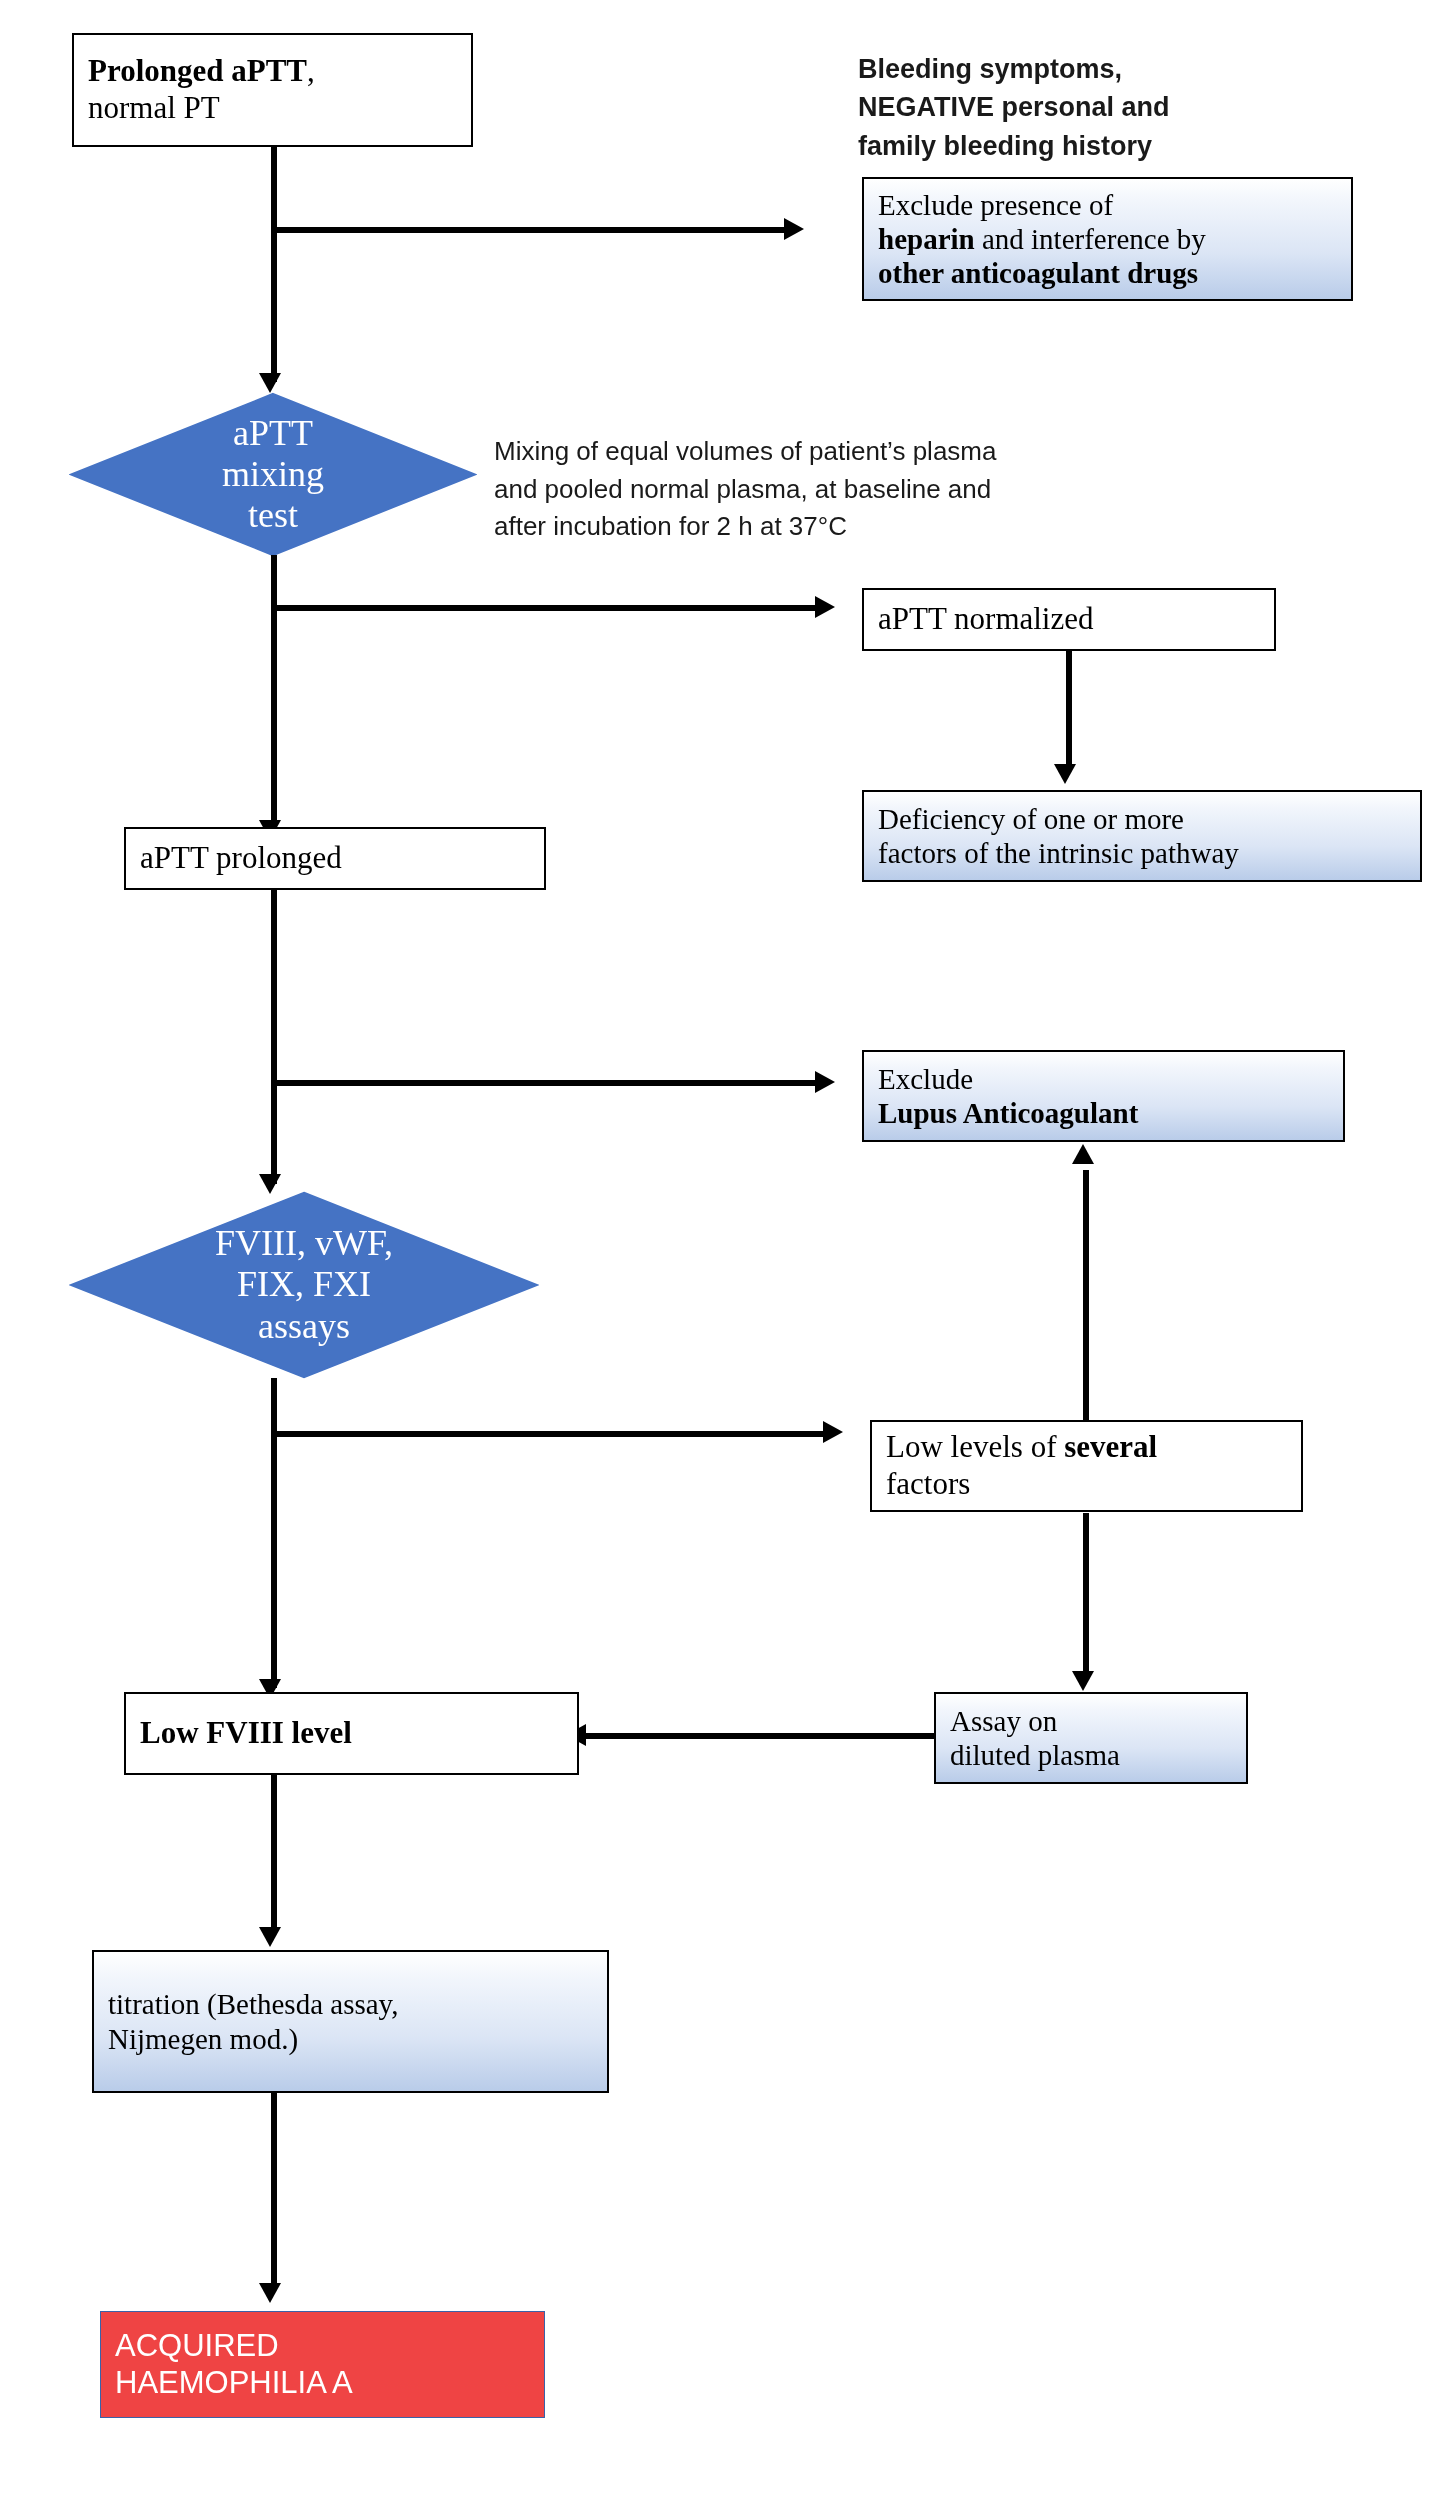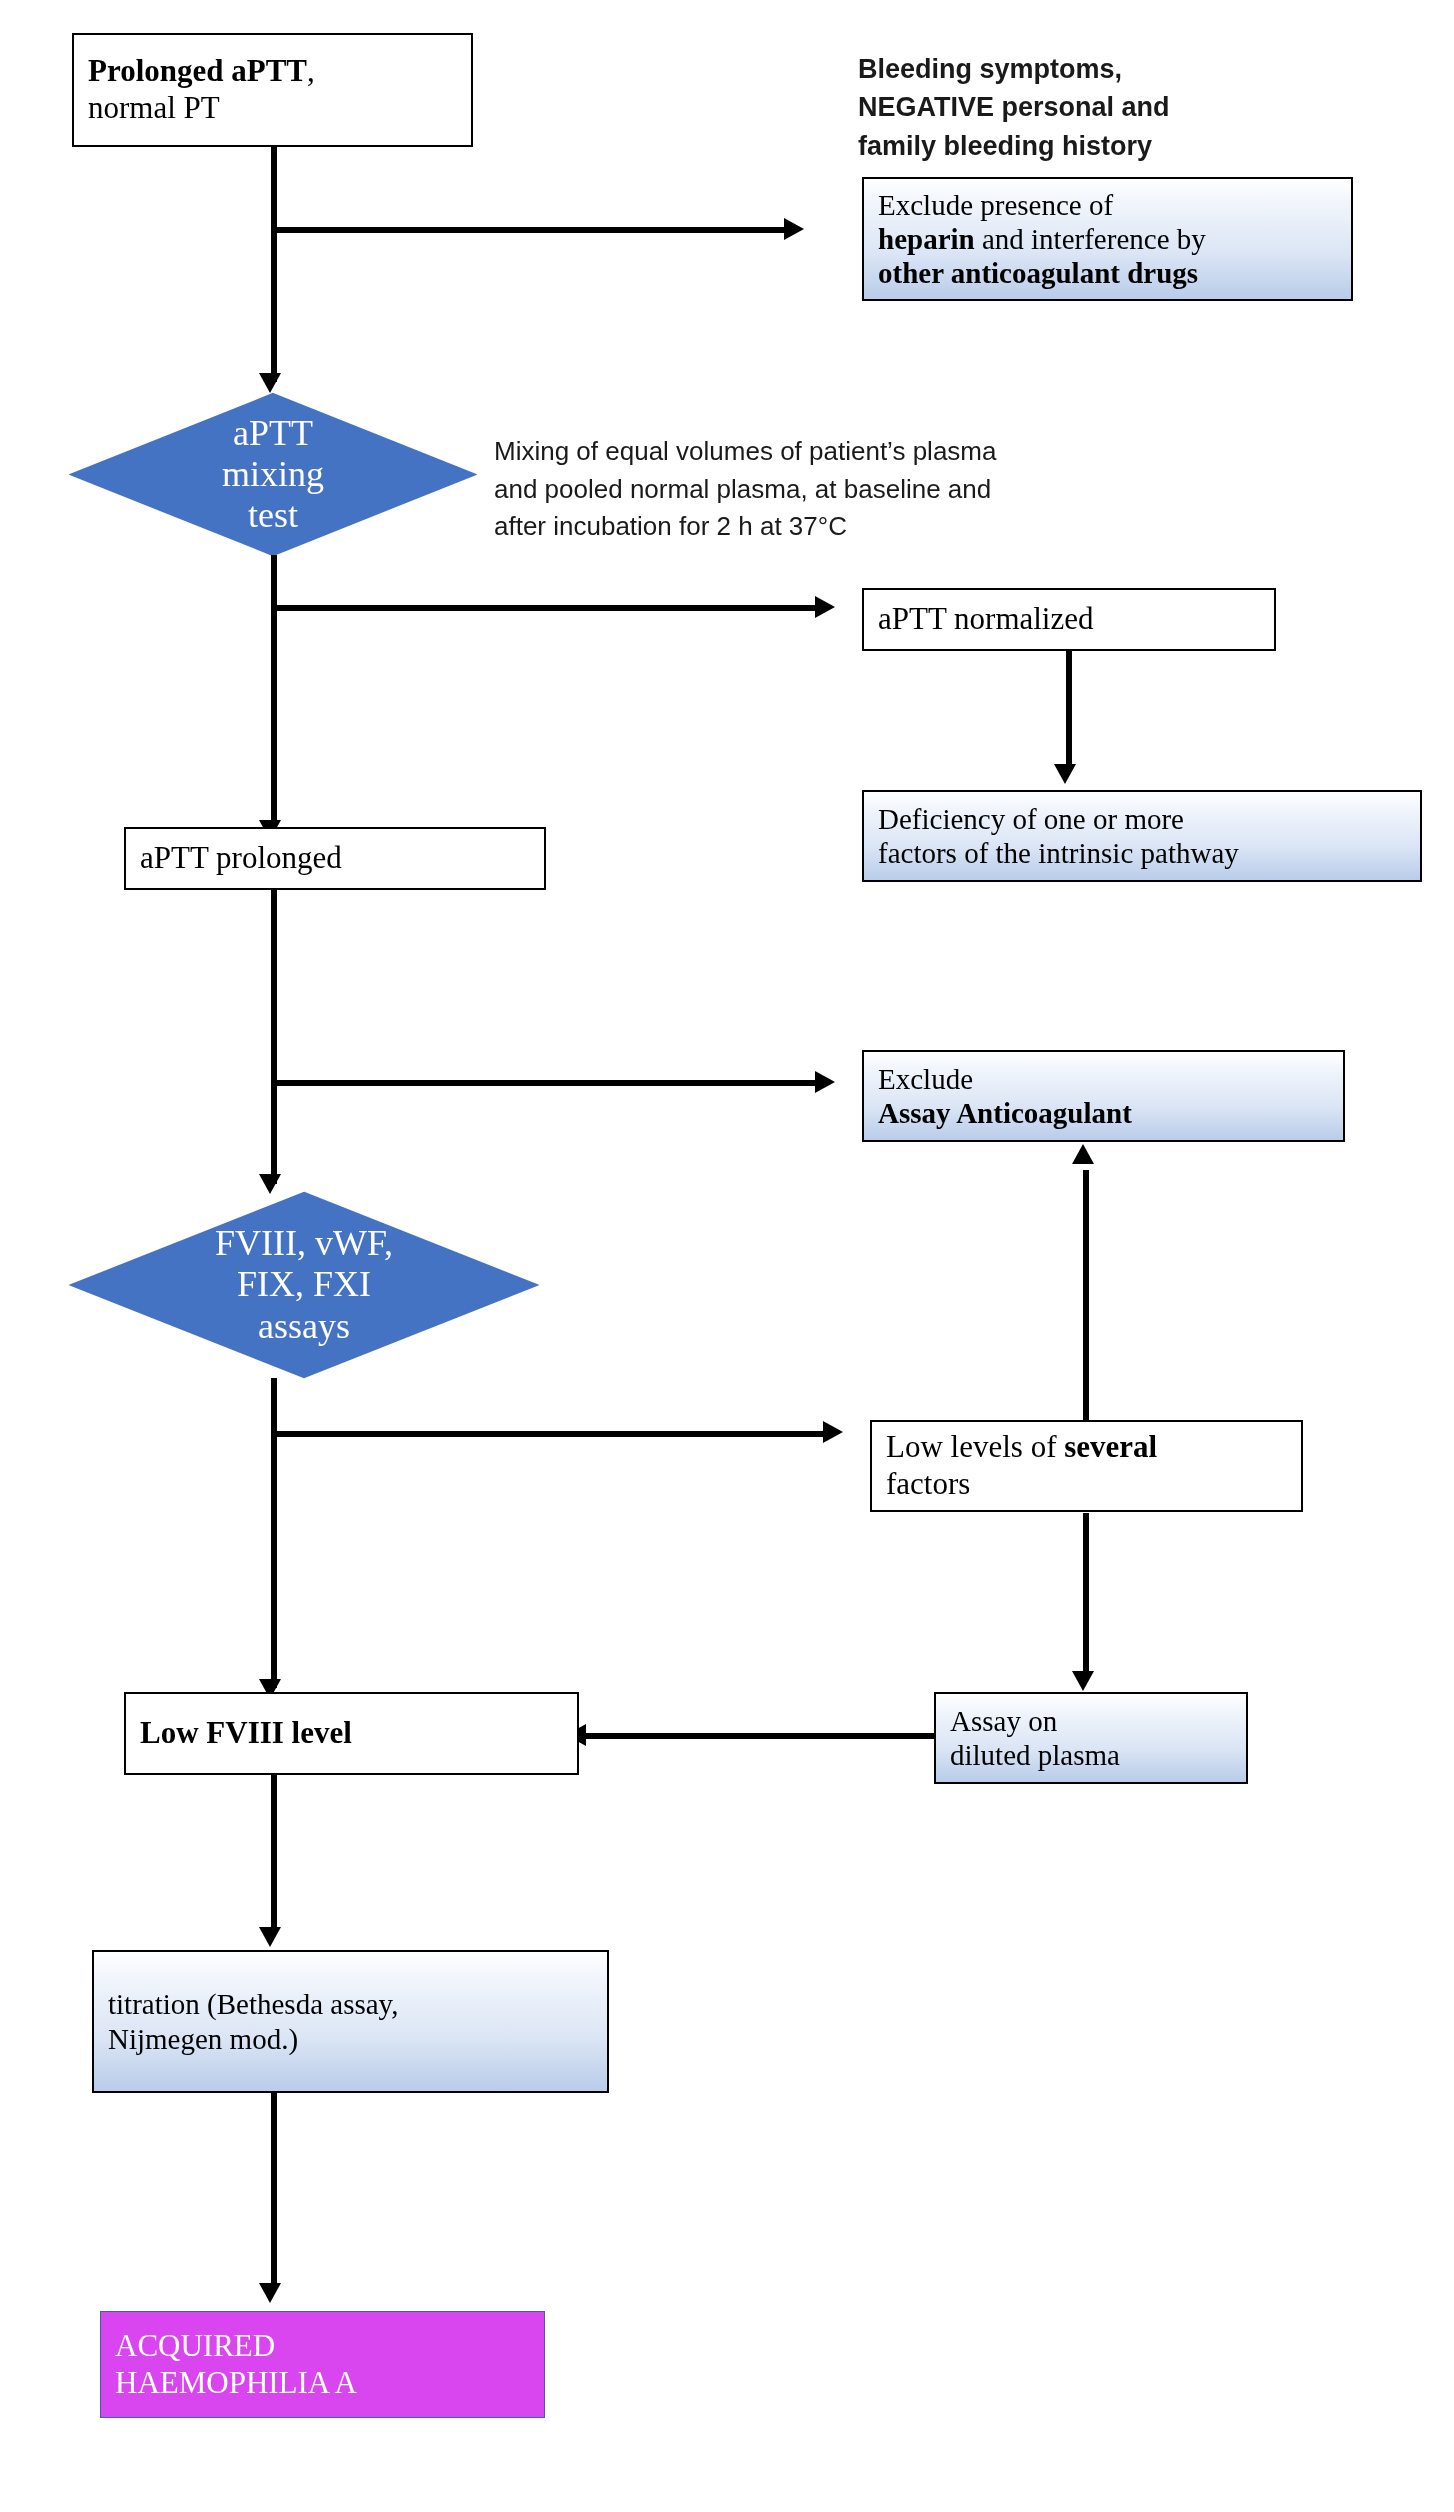--- a/index.html
+++ b/index.html
@@ -37,24 +37,24 @@
   .node-gradient {
     background: linear-gradient(to bottom, #ffffff 0%, #f2f6fc 18%, #dbe5f5 62%, #b9cce9 100%);
     border: 2.4px solid #000000;
     padding: 4.7px 14px;
     font-family: "Liberation Serif", serif;
     font-size: 29px;
     line-height: 1.18;
     color: #000000;
   }
   .node-solid {
-    background: #d946ef;
+    background: #ef4444;
     border: 1.6px solid #3A62A8;
     padding: 4.7px 14px;
-    font-family: Liberation Serif, serif;
+    font-family: Liberation Sans, sans-serif;
     font-size: 31px;
     line-height: 1.18;
     color: #ffffff;
   }
   .node b { font-weight: bold; }
 
   
   .diamond-wrap {
     position: absolute;
   }
@@ -193,21 +193,21 @@
   </div>
 
   <div class="conn vline" style="left:271px; top:890px; height:294px;"></div>
   <div class="arrow-down" style="left:259px; top:1174px;"></div>
 
   <div class="conn hline" style="left:271px; top:1080px; width:549px;"></div>
   <div class="arrow-right" style="left:815px; top:1071px;"></div>
 
   <div class="node node-gradient" style="left:862px; top:1050px; width:483px; height:92px;">
     <div>Exclude</div>
-    <div><b>Assay Anticoagulant</b></div>
+    <div><b>Lupus Anticoagulant</b></div>
   </div>
 
   <div class="diamond-wrap" style="left:69px; top:1191px; width:470px; height:188px;">
     <svg width="470" height="188" viewBox="0 0 600 240">
       <polygon points="300,2 598,120 300,238 2,120" fill="#4573C4" stroke="#4573C4" stroke-width="2"></polygon>
     </svg>
     <div class="diamond-label">
       <span>FVIII, vWF,</span>
       <span>FIX, FXI</span>
       <span>assays</span>

